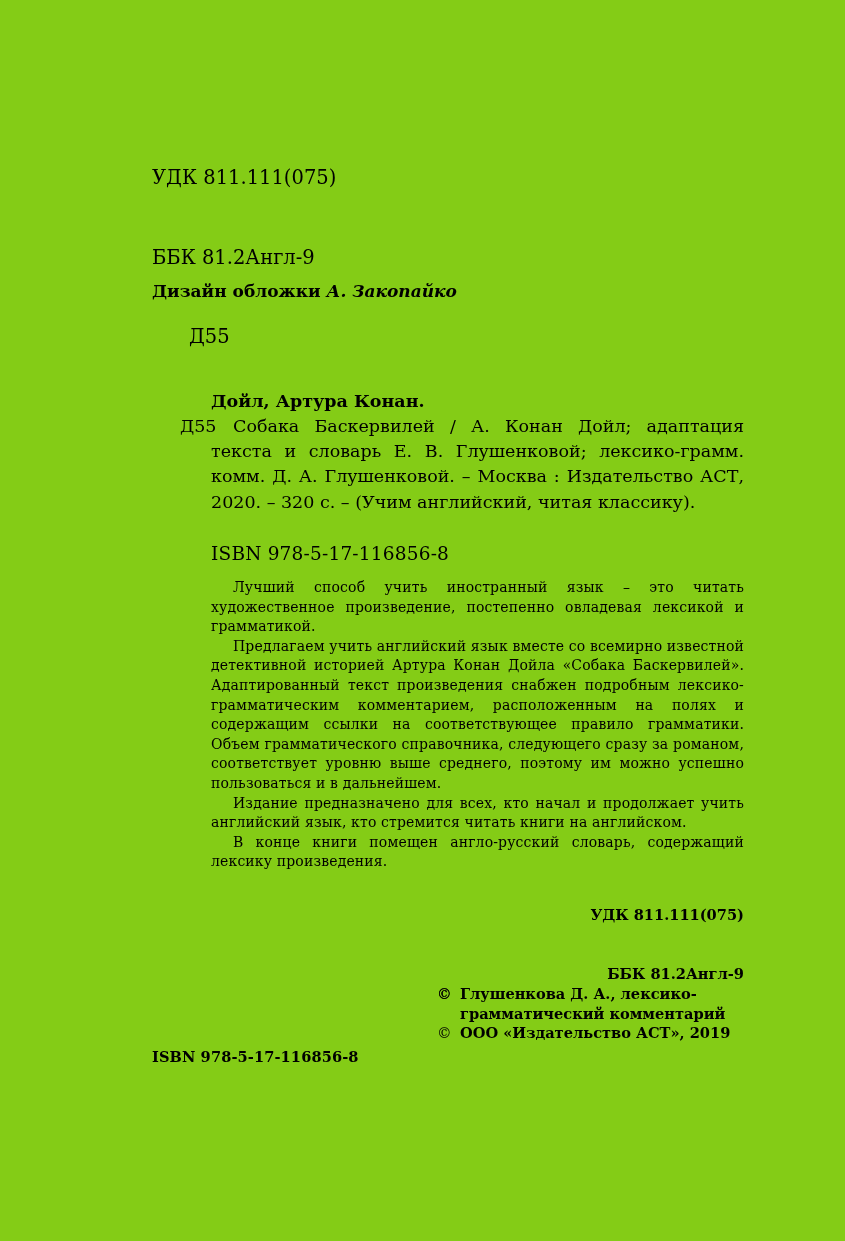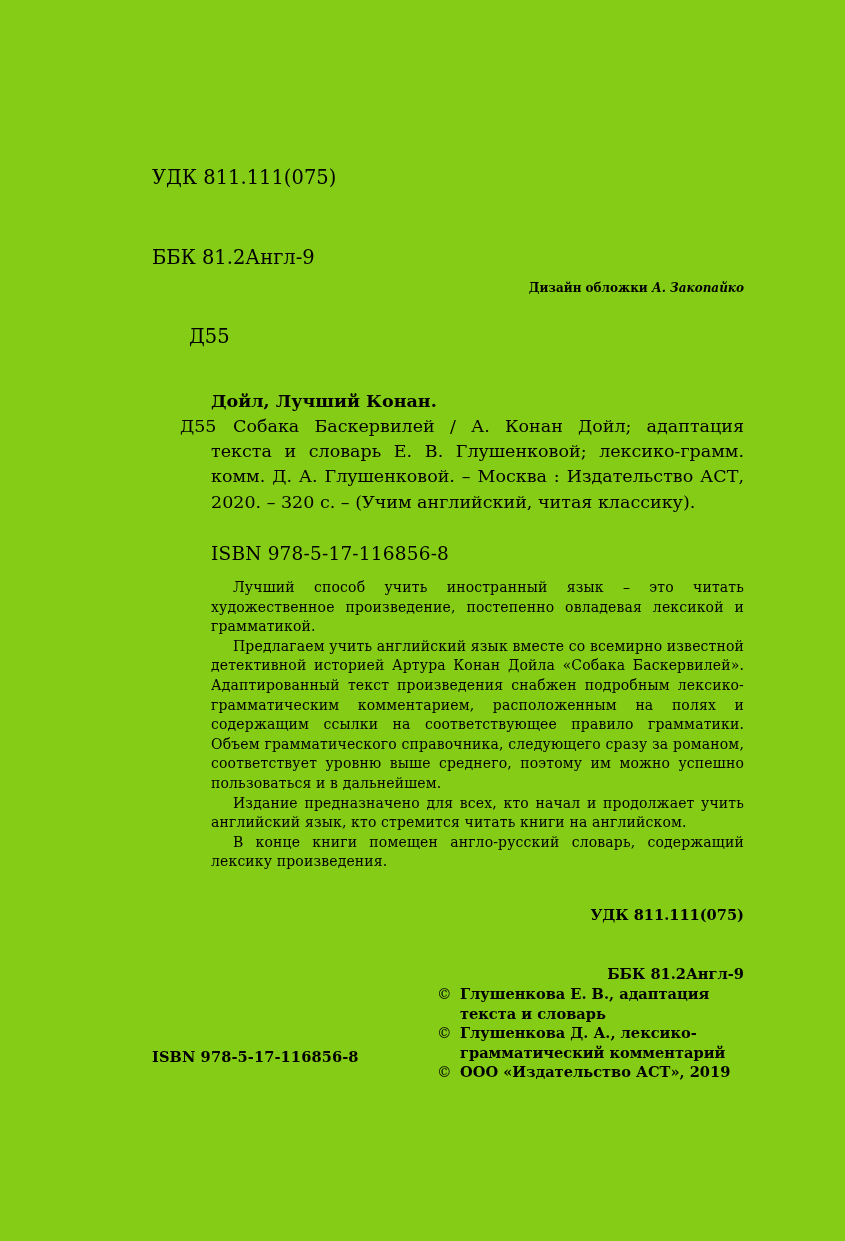--- a/index.html
+++ b/index.html
@@ -30,22 +30,22 @@
   }
   .udk-top .line { display: block; }
   .udk-top .indent { padding-left: 37px; }
 
   
   .designer {
     position: absolute;
     left: 152px;
     top: 281px;
     width: 592px;
-    text-align: right;
-    font-size: 12px;
+    text-align: left;
+    font-size: 17px;
     font-weight: bold;
   }
   .designer .name {
     font-style: italic;
     font-weight: bold;
   }
 
   
   .biblio {
     position: absolute;
@@ -154,21 +154,21 @@
     <span class="line">УДК 811.111(075)</span>
     <span class="line">ББК 81.2Англ-9</span>
     <span class="line indent">Д55</span>
   </div>
 
   <div class="designer">
     <span>Дизайн обложки </span><span class="name">А. Закопайко</span>
   </div>
 
   <div class="biblio">
-    <div class="biblio-author">Дойл, Лучший Конан.</div>
+    <div class="biblio-author">Дойл, Артура Конан.</div>
     <div class="biblio-body">
       <span class="biblio-mark">Д55</span>
       <span class="first-indent">Собака Баскервилей / А. Конан Дойл; адаптация текста и словарь Е. В. Глушенковой; лексико-грамм. комм. Д. А. Глушенковой. – Москва : Издательство АСТ, 2020. – 320 с. – (Учим английский, читая классику).</span>
     </div>
   </div>
 
   <div class="isbn-main">ISBN 978-5-17-116856-8</div>
 
   <div class="annotation">
     <p>Лучший способ учить иностранный язык – это читать художественное произведение, постепенно овладевая лексикой и грамматикой.</p>
@@ -178,21 +178,20 @@
   </div>
 
   <div class="udk-bottom">
     <span class="line">УДК 811.111(075)</span>
     <span class="line">ББК 81.2Англ-9</span>
   </div>
 
   <div class="copyright">
     <div class="cline">
       <span class="mark">©</span>
-      <span>Глушенкова Е. В., адаптация текста и словарь</span>
     </div>
     <div class="cline">
       <span class="mark">©</span>
       <span>Глушенкова Д. А., лексико-грамматический комментарий</span>
     </div>
     <div class="cline">
       <span class="mark">©</span>
       <span>ООО «Издательство АСТ», 2019</span>
     </div>
   </div>

